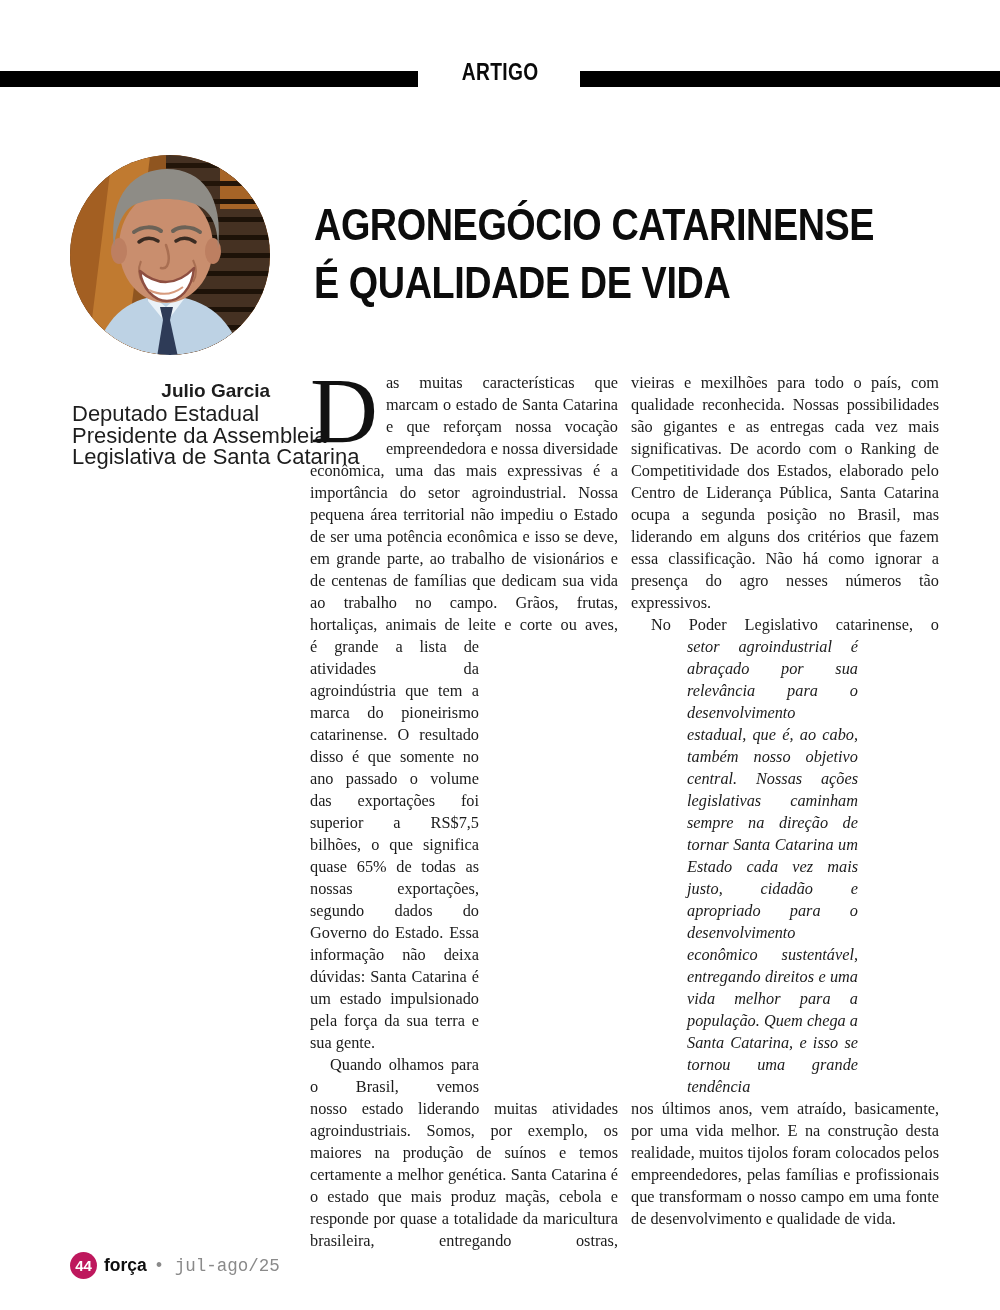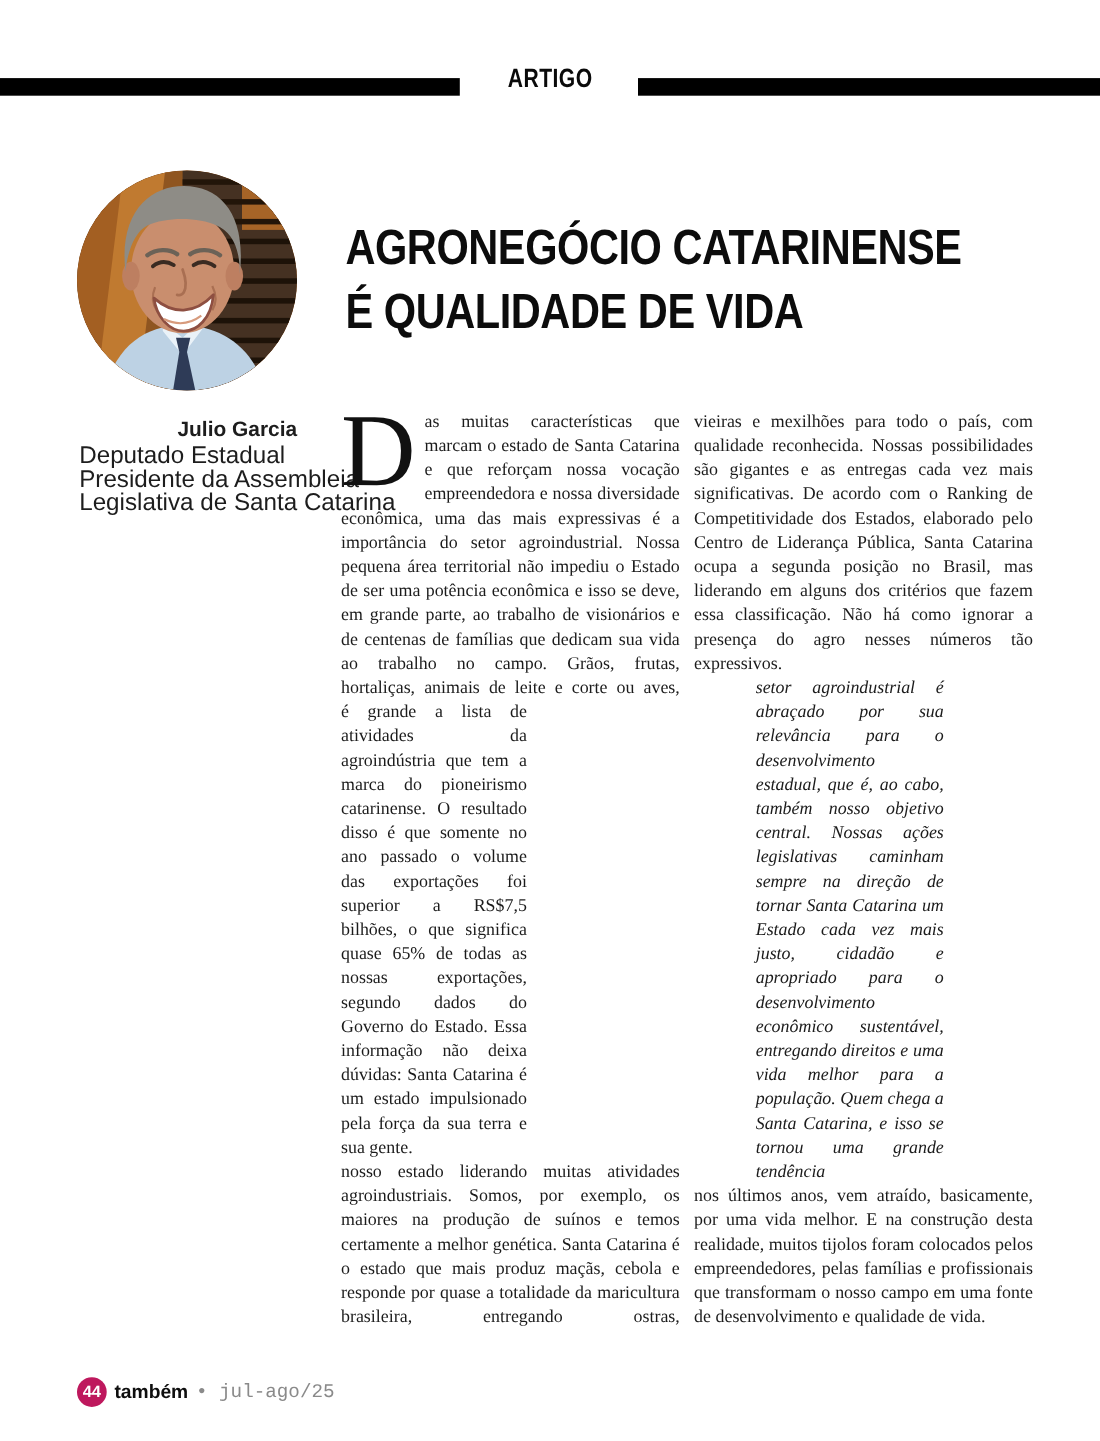--- a/index.html
+++ b/index.html
@@ -161,32 +161,34 @@
     <div class="author-name">Julio Garcia</div>
     <div class="author-role">Deputado Estadual</div>
     <div class="author-role">Presidente da Assembleia</div>
     <div class="author-role">Legislativa de Santa Catarina</div>
   </div>
 
   <div class="col col1">
     <p class="justify-all"><span class="dropcap">D</span><span>as muitas características que marcam o estado de Santa Catarina e que reforçam nossa vocação empreendedora e nossa diversidade econômica, uma das mais expressivas é a importância do setor agroindustrial. Nossa pequena área territorial não impediu o Estado de ser uma potência econômica e isso se deve, em grande parte, ao trabalho de visionários e de centenas de famílias que dedicam sua vida ao trabalho no campo. Grãos, frutas, hortaliças, animais de leite e corte ou aves,</span></p>
     <div class="narrow-left">
       <p>é grande a lista de atividades da agroindústria que tem a marca do pioneirismo catarinense. O resultado disso é que somente no ano passado o volume das exportações foi superior a RS$7,5 bilhões, o que significa quase 65% de todas as nossas exportações, segundo dados do Governo do Estado. Essa informação não deixa dúvidas: Santa Catarina é um estado impulsionado pela força da sua terra e sua gente.</p>
+      <p class="indent justify-all">Quando olhamos para o Brasil, vemos</p>
     </div>
     <p class="justify-all">nosso estado liderando muitas atividades agroindustriais. Somos, por exemplo, os maiores na produção de suínos e temos certamente a melhor genética. Santa Catarina é o estado que mais produz maçãs, cebola e responde por quase a totalidade da maricultura brasileira, entregando ostras,</p>
   </div>
 
   <div class="col col2">
     <p>vieiras e mexilhões para todo o país, com qualidade reconhecida. Nossas possibilidades são gigantes e as entregas cada vez mais significativas. De acordo com o Ranking de Competitividade dos Estados, elaborado pelo Centro de Liderança Pública, Santa Catarina ocupa a segunda posição no Brasil, mas liderando em alguns dos critérios que fazem essa classificação. Não há como ignorar a presença do agro nesses números tão expressivos.</p>
+    <p class="indent justify-all">No Poder Legislativo catarinense, o</p>
     <div class="narrow-right">
       <p class="justify-all">setor agroindustrial é abraçado por sua relevância para o desenvolvimento estadual, que é, ao cabo, também nosso objetivo central. Nossas ações legislativas caminham sempre na direção de tornar Santa Catarina um Estado cada vez mais justo, cidadão e apropriado para o desenvolvimento econômico sustentável, entregando direitos e uma vida melhor para a população. Quem chega a Santa Catarina, e isso se tornou uma grande tendência</p>
     </div>
     <p>nos últimos anos, vem atraído, basicamente, por uma vida melhor. E na construção desta realidade, muitos tijolos foram colocados pelos empreendedores, pelas famílias e profissionais que transformam o nosso campo em uma fonte de desenvolvimento e qualidade de vida.</p>
   </div>
 
 
   <div class="footer">
     <span class="page-badge">44</span>
-    <span class="mag-name">também</span>
+    <span class="mag-name">força</span>
     <span class="issue">• jul-ago/25</span>
   </div>
 
 </div>
 
 </body></html>

